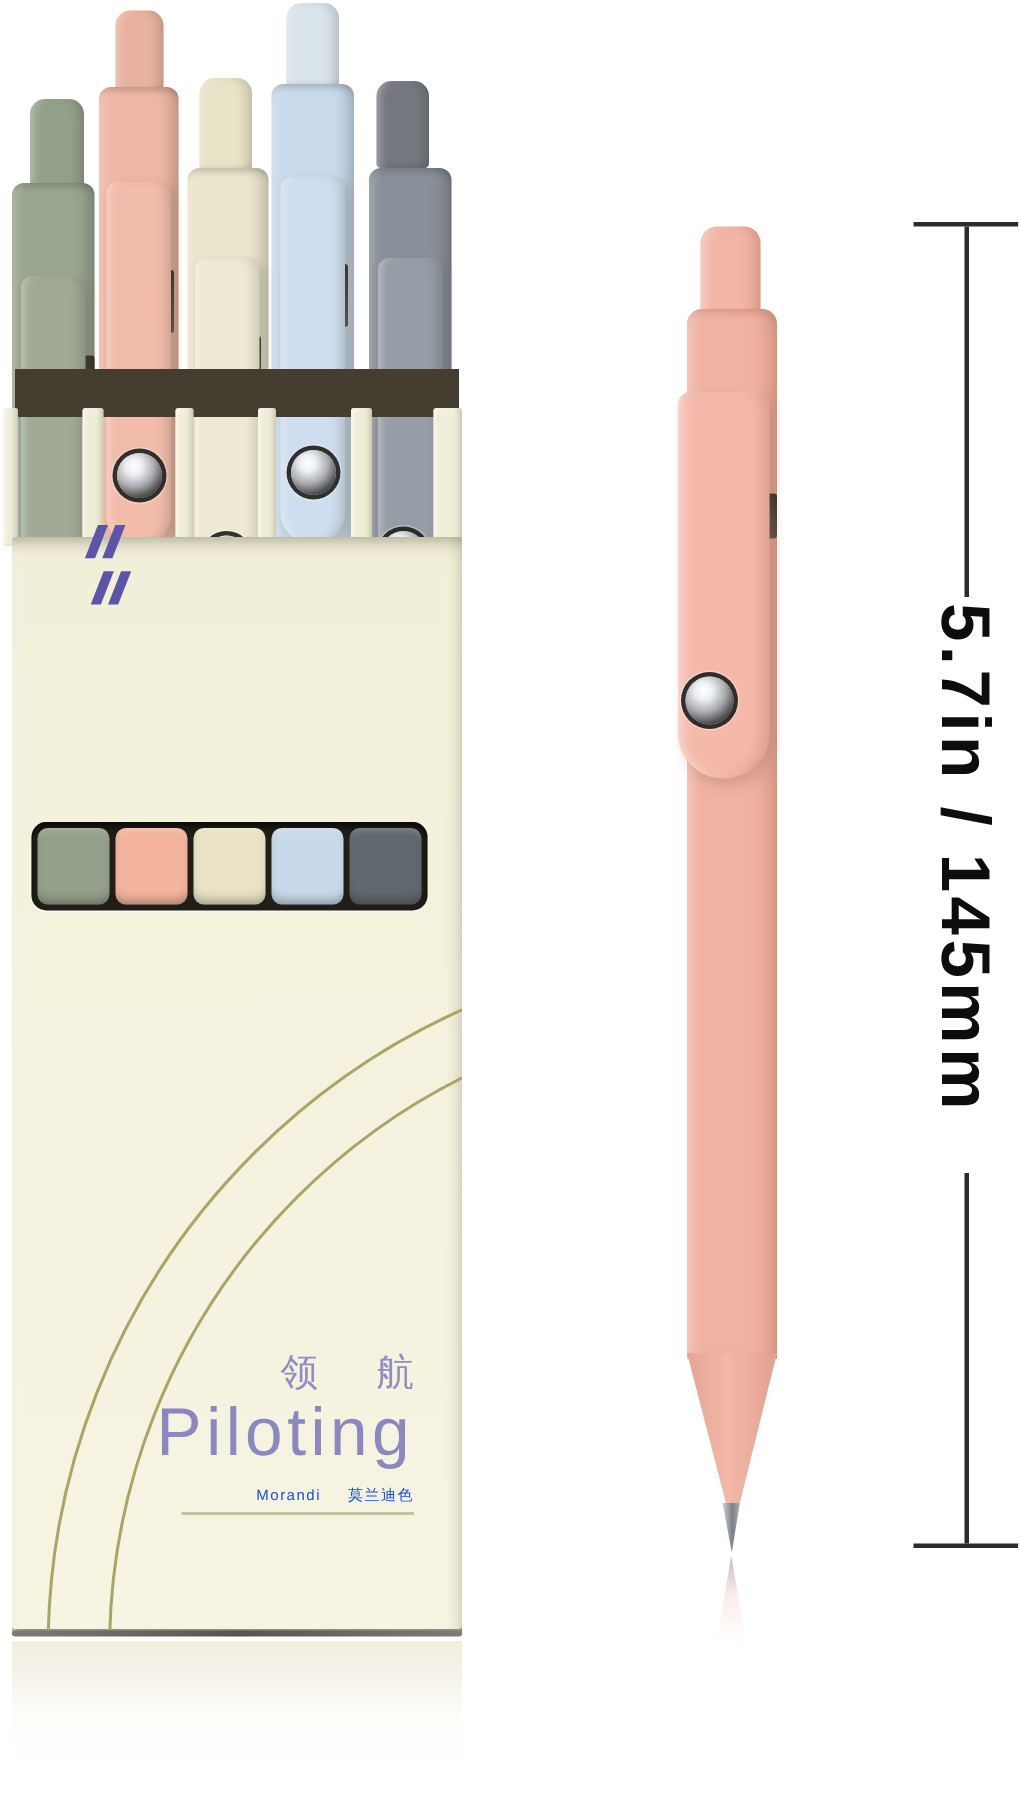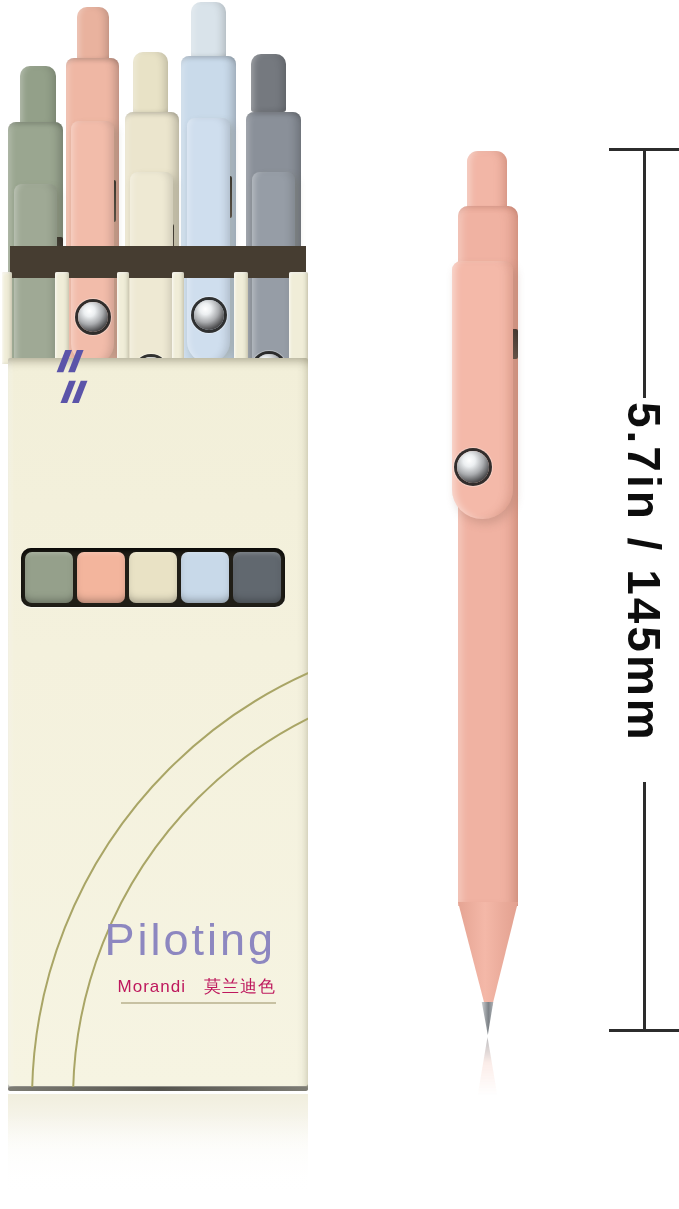--- a/index.html
+++ b/index.html
@@ -51,22 +51,22 @@
 
   
   .window{left:21px;top:548px;width:264px;height:59px;z-index:5;background:#201e17;
     border-radius:10px;display:flex;gap:4px;padding:4px;box-sizing:border-box;
     box-shadow:inset 0 3px 4px rgba(0,0,0,.7), 0 1px 1px rgba(255,255,255,.6);}
   .swatch{flex:1;border-radius:7px;box-shadow:inset 0 -6px 8px -4px rgba(0,0,0,.35), inset 0 4px 5px -3px rgba(255,255,255,.25);}
 
   
   .brand-block{left:80px;top:898px;width:196px;text-align:right;z-index:5;}
   .brand-cn{font-size:25px;letter-spacing:16px;margin-right:-16px;color:#918cc1;}
-  .brand-en{font-size:45px;letter-spacing:3px;color:#8d87c0;margin-top:18px;line-height:1.05;}
-  .series,.type{font-size:17px;letter-spacing:1px;color:#be185d;}
+  .brand-en{font-size:45px;letter-spacing:3px;color:#8d87c0;margin-top:0;line-height:1.05;}
+  .series,.type{font-size:10px;letter-spacing:1px;color:#1d4ed8;}
   .series{margin-top:12px;}
   .gap-wide{display:inline-block;width:18px;}
   .gap-small{display:inline-block;width:8px;}
   .rule{height:1.5px;background:#c7c1a2;width:155px;margin:4px 0 4px auto;}
 
   
   .logo{left:56px;top:350px;width:34px;height:54px;z-index:5;}
 
   
   .clip-group{z-index:6;}
@@ -184,20 +184,21 @@
   </div>
 
   <svg class="abs logo" viewBox="0 0 34 56">
     <path d="M0 23 L7 23 L16 0 L9 0 Z" fill="#5b54a9"></path>
     <path d="M12 23 L19 23 L28 0 L21 0 Z" fill="#5b54a9"></path>
     <path d="M4 55 L11 55 L20 32 L13 32 Z" fill="#5b54a9"></path>
     <path d="M16 55 L23 55 L32 32 L25 32 Z" fill="#5b54a9"></path>
   </svg>
 
   <div class="abs brand-block">
+    <div class="brand-cn">领 航</div>
     <div class="brand-en">Piloting</div>
     <div class="series"><span>Morandi</span><span class="gap-wide"></span><span>莫兰迪色</span></div>
     <div class="rule"></div>
   </div>
 
   <div class="clip-group" style="--plunger: #93a089; --barrel: #9aa690; --clip: #9fa995;">
     <div class="notch pen1-notch"></div>
     <div class="clip pen1-clip"></div>
     <div class="ball pen1-ball"></div>
   </div>

